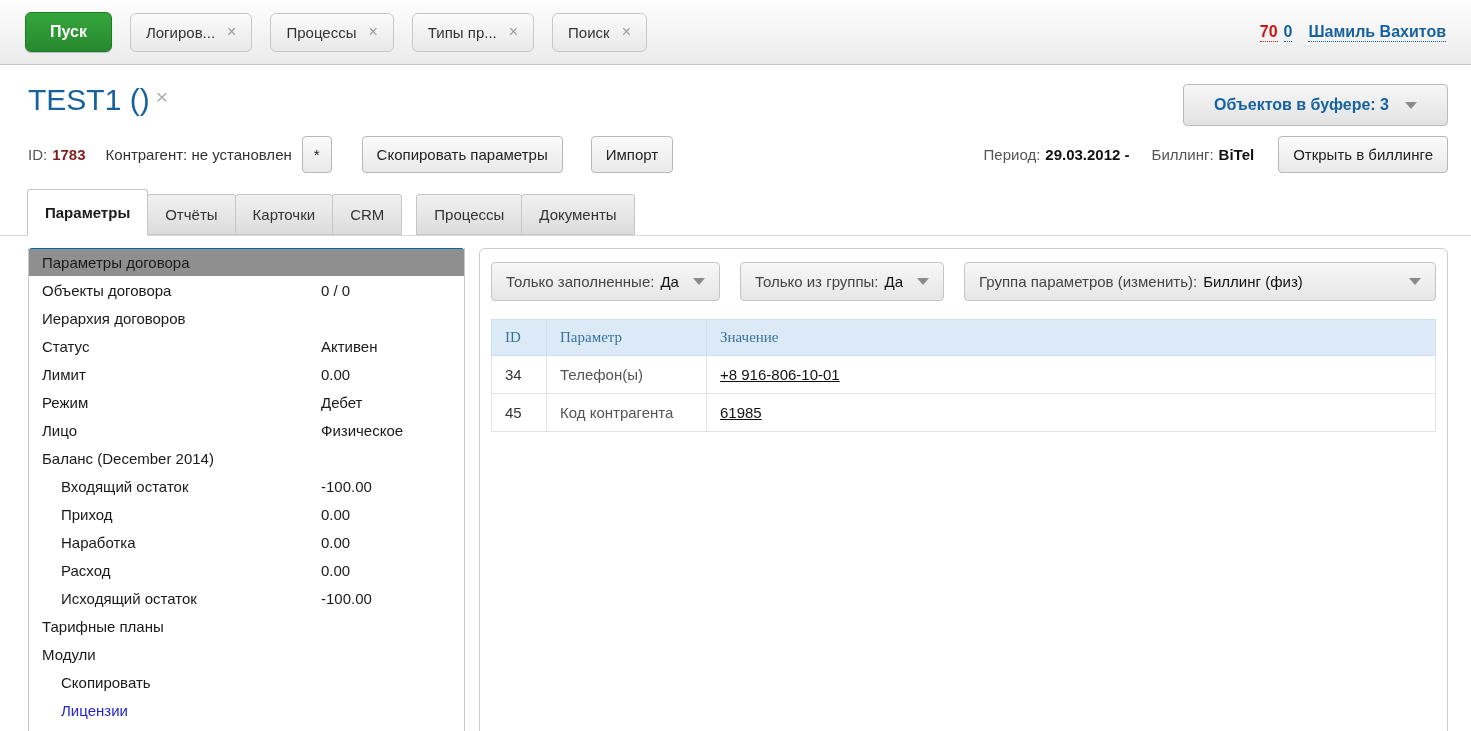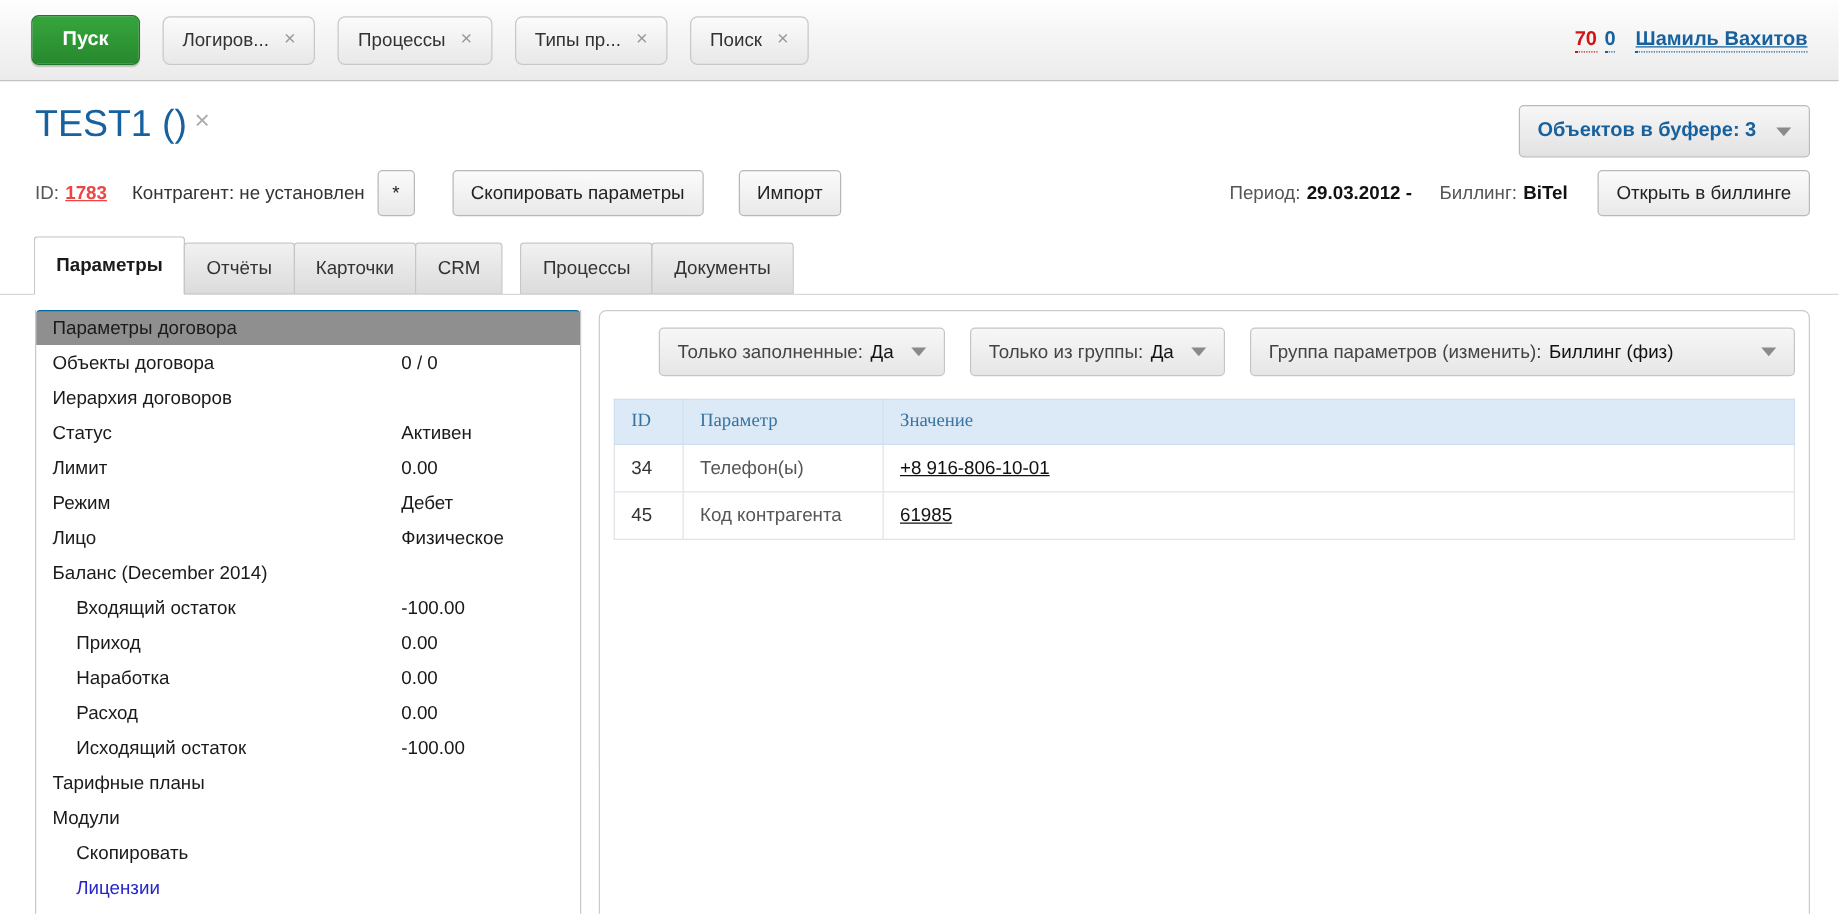--- a/index.html
+++ b/index.html
@@ -22,37 +22,37 @@
   .open-tab{
     margin-left:18px; padding:10px 15px; font-size:15px; color:#333;
     background:linear-gradient(#fbfbfb,#e8e8e8); border:1px solid #c8c8c8;
     border-radius:6px; display:flex; align-items:center; gap:12px; cursor:pointer;
     white-space:nowrap;
   }
   .open-tab .x{ color:#9a9a9a; font-size:16px; line-height:1; }
   .topbar-right{ margin-left:auto; display:flex; align-items:center; font-size:16px; font-weight:bold; }
   .cnt-red{ color:#d21414; border-bottom:1px dotted #d21414; cursor:pointer; }
   .cnt-blue{ color:#17629e; border-bottom:1px dotted #17629e; margin-left:6px; cursor:pointer; }
-  .user-name{ color:#17629e; border-bottom:1px dotted #17629e; margin-left:16px; cursor:pointer;text-decoration:underline; }
+  .user-name{ color:#17629e; border-bottom:1px dotted #17629e; margin-left:16px; cursor:pointer; }
 
   
   .title-row{ margin:18px 0 0 28px; display:flex; align-items:flex-start; }
   .page-title{ font-size:30px; font-weight:400; color:#17629e; line-height:1.1; }
   .title-close{ color:#ababab; font-size:21px; margin-left:6px; margin-top:2px; cursor:pointer; }
   .buffer-btn{
     position:absolute; right:23px; top:84px; display:flex; align-items:center;
-    padding:11px 14px; background:linear-gradient(#f7f7f7,#e2e2e2);
+    padding:11px 30px; background:linear-gradient(#f7f7f7,#e2e2e2);
     border:1px solid #bbb; border-radius:4px; cursor:pointer;
   }
   .buffer-btn .lbl{ color:#17629e; font-weight:bold; font-size:16px; }
 
   
   .info-row{ margin:20px 23px 0 28px; display:flex; align-items:center; font-size:15px; }
   .lab{ color:#555; }
-  .id-link{ color:#ef4444; font-weight:bold; text-decoration:underline; margin-left:5px; cursor:pointer; }
+  .id-link{ color:#7f1d1d; font-weight:bold; margin-left:5px; cursor:pointer; }
   .contractor{ margin-left:20px; color:#333; }
   .contractor .lab{ color:#333; }
   .btn{
     padding:9px 14px; font-size:15px; color:#222; cursor:pointer;
     background:linear-gradient(#fbfbfb,#e9e9e9); border:1px solid #b8b8b8; border-radius:4px;
     white-space:nowrap;
   }
   .star-btn{ margin-left:10px; padding:9px 11px; }
   .copy-btn{ margin-left:30px; }
   .import-btn{ margin-left:28px; }
@@ -85,21 +85,21 @@
   .s-label{ flex:0 0 292px; padding-left:13px; white-space:nowrap; overflow:hidden; }
   .s-row.indent .s-label{ padding-left:32px; }
   .s-value{ white-space:nowrap; }
   .s-row.selected{ background:#8f8f8f; border-top:1px solid #0369a1; border-radius:3px 3px 0 0; }
   .s-row.link{ color:#2525cd; }
 
   .panel{
     flex:1; margin-left:14px; border:1px solid #ccc; border-radius:6px;
     padding:13px 11px; height:540px;
   }
-  .filters{ display:flex; gap:20px;margin-left:36px; }
+  .filters{ display:flex; gap:20px; }
   .dd{
     display:flex; align-items:center; padding:10px 14px; font-size:15px; cursor:pointer;
     background:linear-gradient(#f7f7f7,#e6e6e6); border:1px solid #c5c5c5; border-radius:4px;
     white-space:nowrap;
   }
   .dd .dd-label{ color:#444; }
   .dd .dd-value{ color:#111; margin-left:6px; }
   .dd.wide{ flex:1; }
   .tri{
     width:0; height:0; border-left:6px solid transparent; border-right:6px solid transparent;

